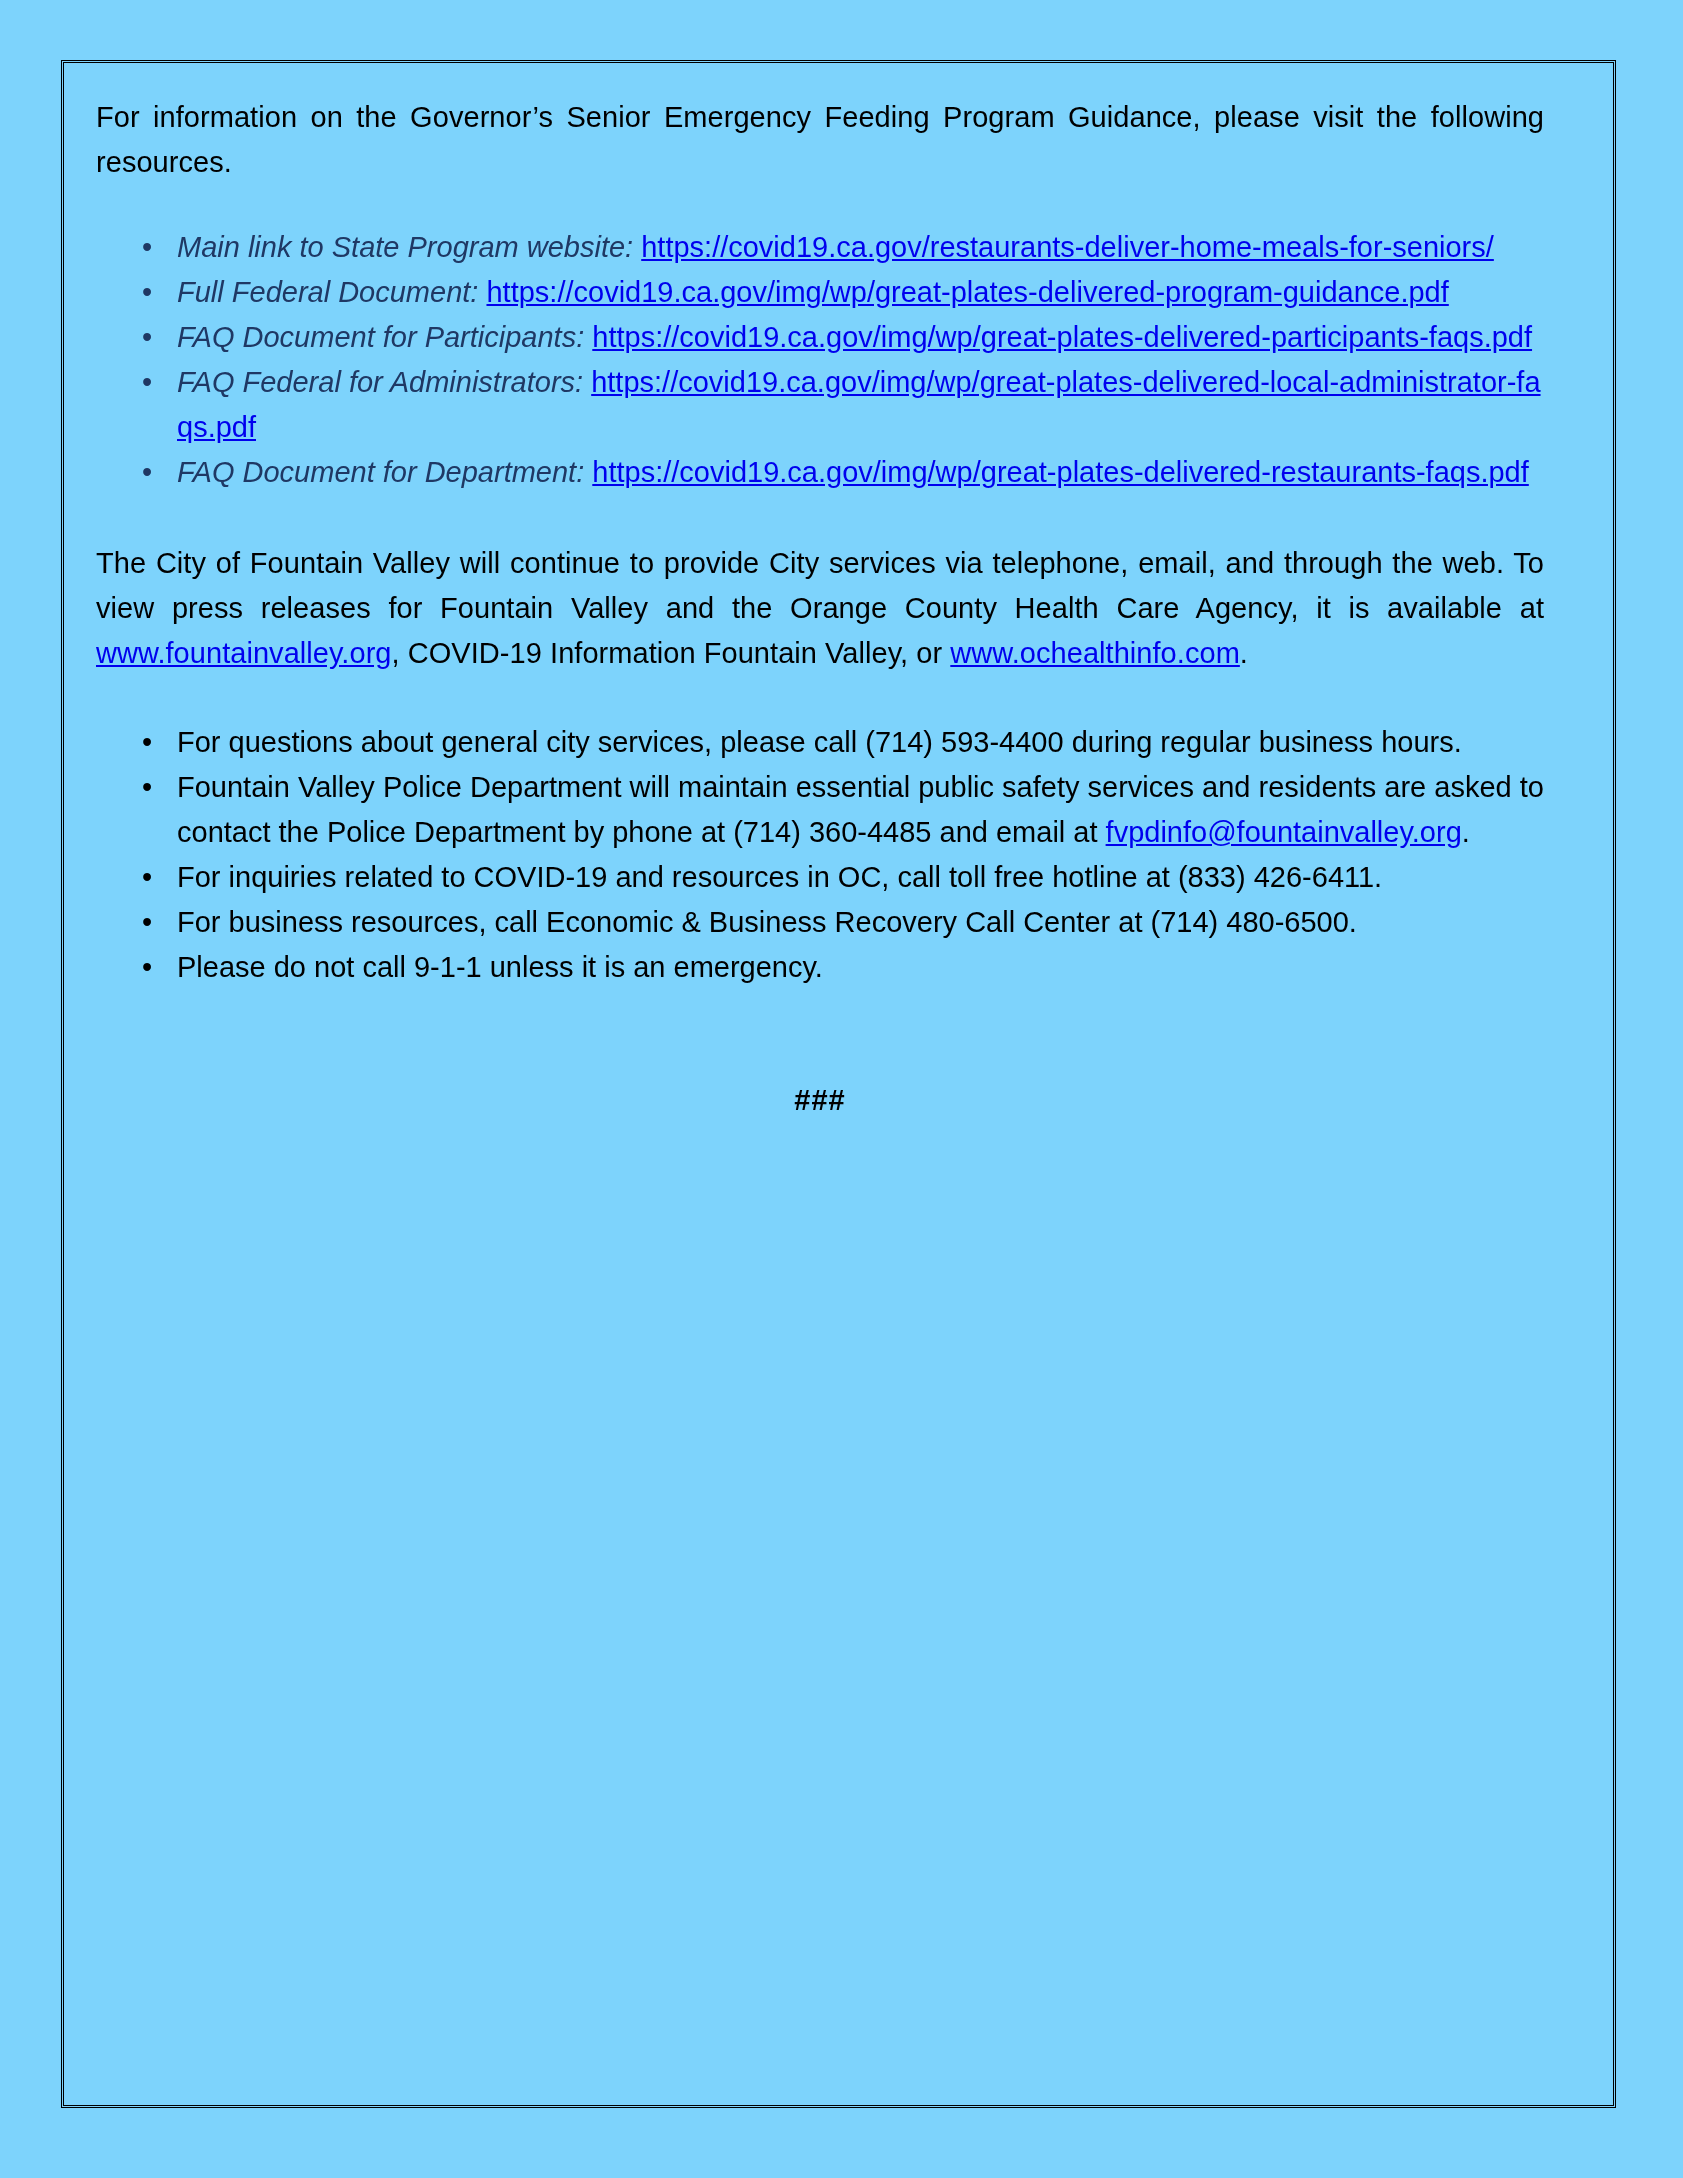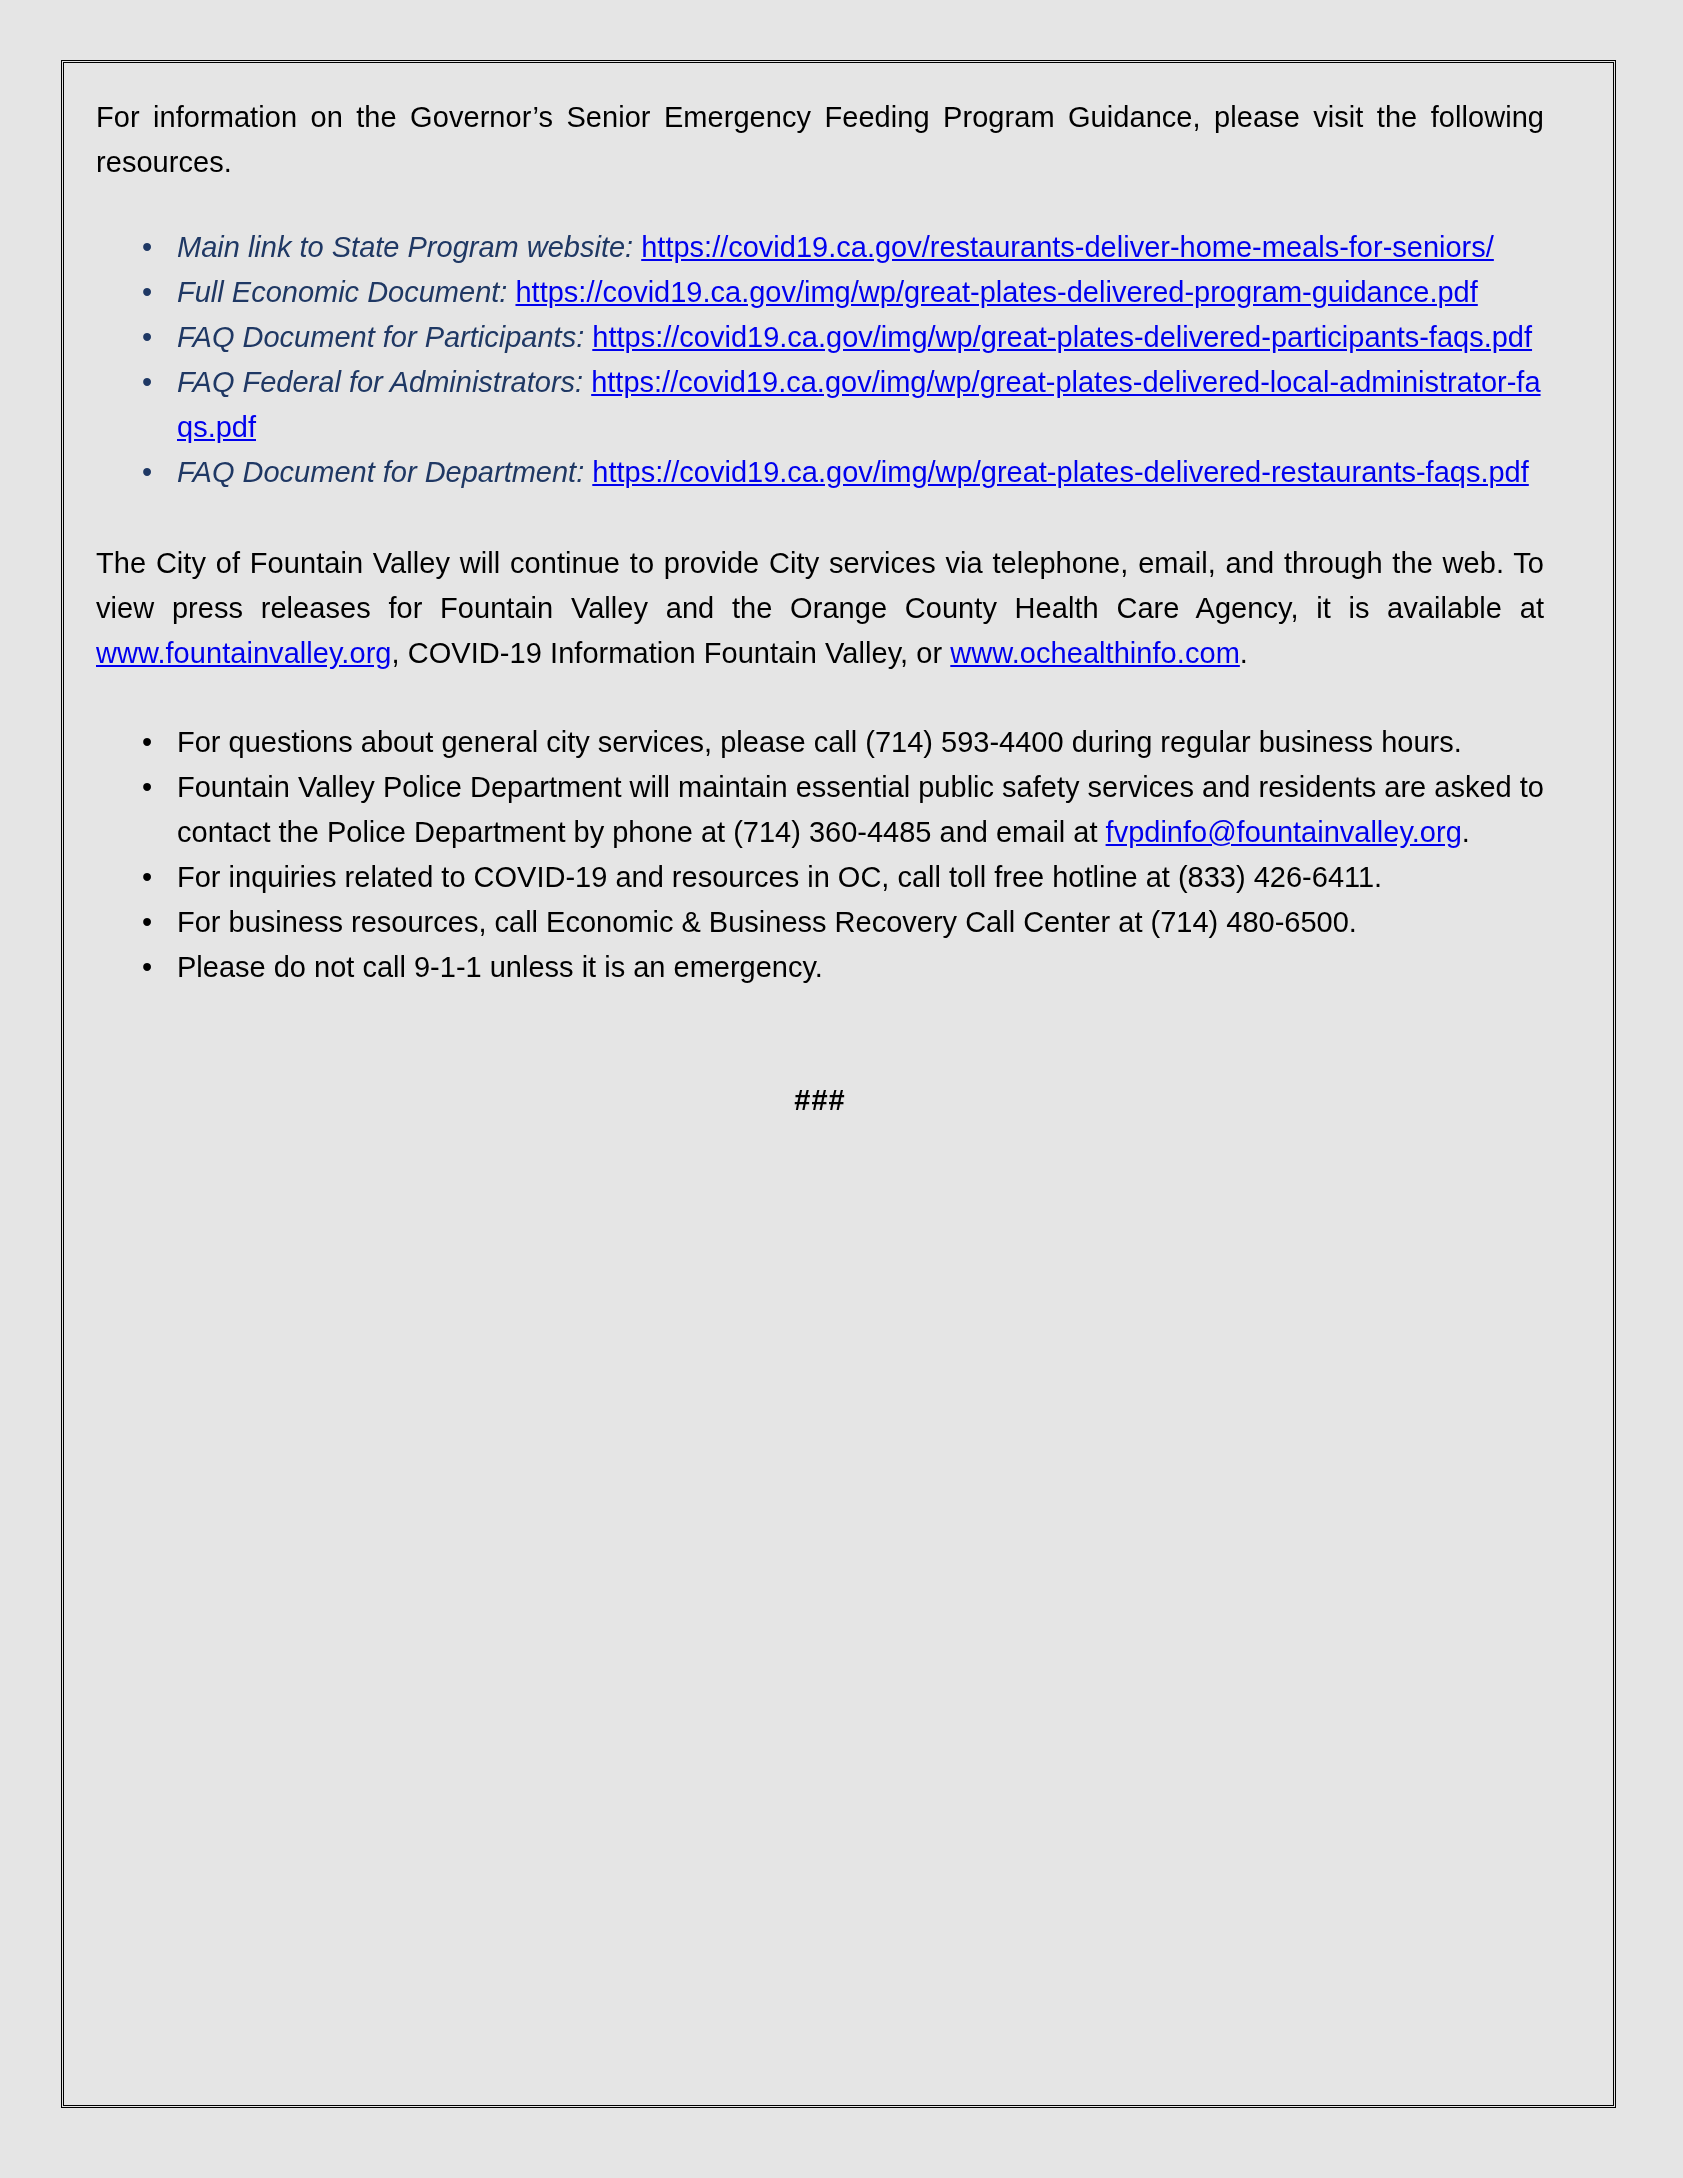--- a/index.html
+++ b/index.html
@@ -16,21 +16,21 @@
     -webkit-font-smoothing: antialiased;
   }
 
   
   .sheet {
     position: absolute;
     left: 0;
     top: 0;
     width: 1683px;
     height: 2178px;
-    background: #e5e5e5;
+    background: #7dd3fc;
     overflow: hidden;
   }
 
   
   .page-border {
     position: absolute;
     left: 61px;
     top: 60px;
     width: 1555px;
     height: 2048px;
@@ -141,21 +141,21 @@
 
     <div class="spacer-1"></div>
 
     <ul class="bullets links-list">
       <li>
         <span class="bullet-glyph">•</span>
         <span class="lbl">Main link to State Program website:  </span><a class="link" href="#">https://covid19.ca.gov/restaurants-deliver-home-meals-for-seniors/</a>
       </li>
       <li>
         <span class="bullet-glyph">•</span>
-        <span class="lbl">Full Economic Document: </span><a class="link" href="#">https://covid19.ca.gov/img/wp/great-plates-delivered-program-guidance.pdf</a>
+        <span class="lbl">Full Federal Document: </span><a class="link" href="#">https://covid19.ca.gov/img/wp/great-plates-delivered-program-guidance.pdf</a>
       </li>
       <li>
         <span class="bullet-glyph">•</span>
         <span class="lbl">FAQ Document for Participants: </span><a class="link" href="#">https://covid19.ca.gov/img/wp/great-plates-delivered-participants-faqs.pdf</a>
       </li>
       <li>
         <span class="bullet-glyph">•</span>
         <span class="lbl">FAQ Federal for Administrators: </span><a class="link" href="#">https://covid19.ca.gov/img/wp/great-plates-delivered-local-administrator-faqs.pdf</a>
       </li>
       <li>

